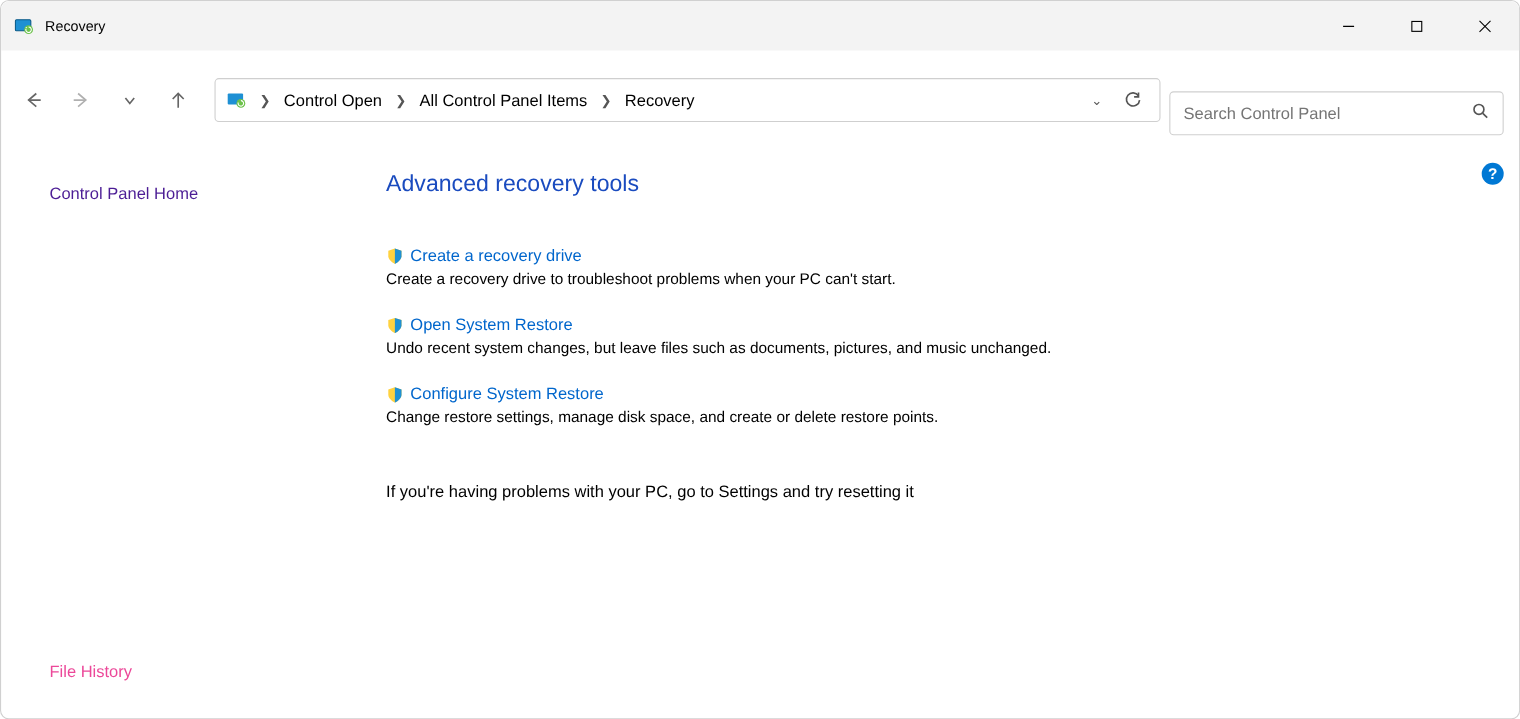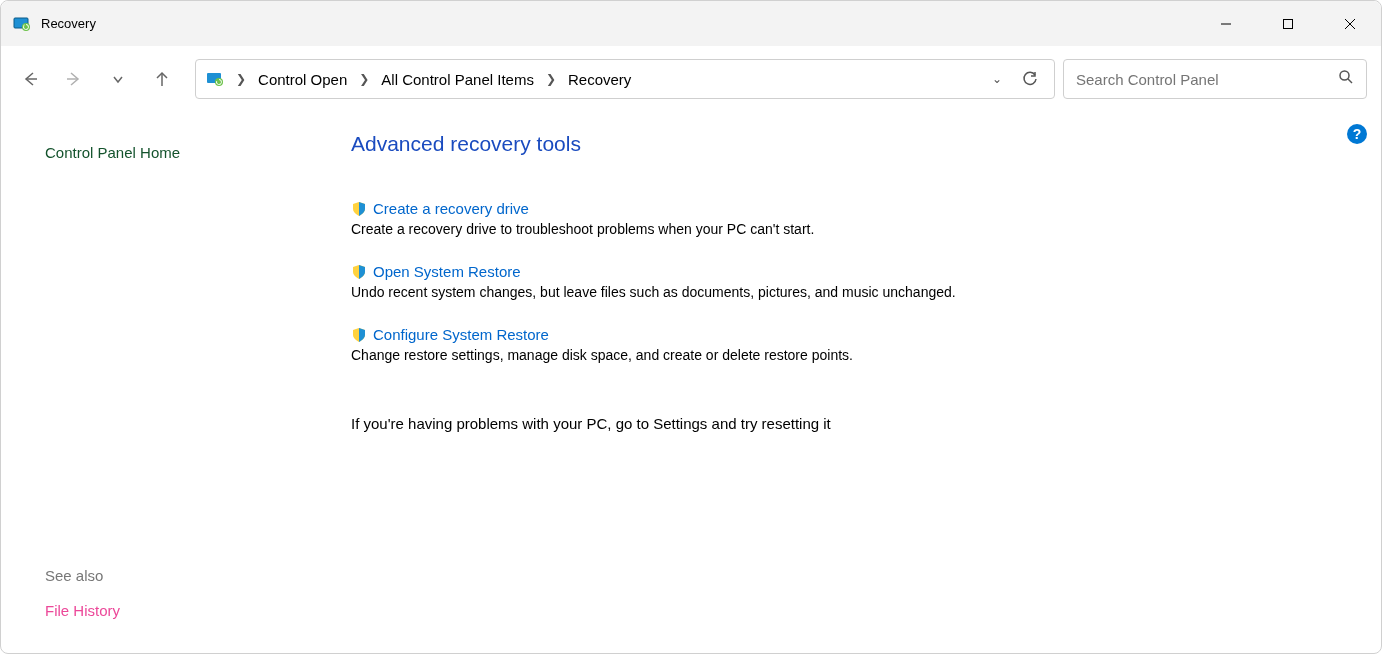--- a/index.html
+++ b/index.html
@@ -22,28 +22,28 @@
   .navbtn.disabled svg { stroke: #b0b0b0; }
 
   .addressbar { flex: 1; height: 40px; border: 1px solid #cfcfcf; border-radius: 4px; display: flex; align-items: center; padding: 0 10px; gap: 8px; }
   .addressbar .bc-icon { width: 18px; height: 18px; }
   .breadcrumbs { display: flex; align-items: center; gap: 4px; font-size: 15px; color: #000; }
   .breadcrumbs .sep { color: #555; padding: 0 4px; font-size: 12px; }
   .crumb { padding: 2px 4px; cursor: default; }
   .addressbar .flex { flex: 1; }
   .addr-chevron { color: #555; font-size: 12px; padding: 0 6px; }
 
-  .searchbox { width: 304px; height: 40px; border: 1px solid #cfcfcf; border-radius: 4px; display: flex; align-items: center; padding: 0 12px; }
+  .searchbox { width: 304px; height: 40px; border: 1px solid #cfcfcf; border-radius: 4px; display: flex; align-items: center; padding: 0 12px; margin-top: 24px; }
   .searchbox input { border: none; outline: none; flex: 1; font-size: 15px; background: transparent; }
   .searchbox .sicon { color: #555; }
 
   
   .body { flex: 1; display: flex; margin: 0 14px 14px 14px; position: relative; }
   .sidebar { width: 296px; padding: 32px 20px 20px 30px; display: flex; flex-direction: column; font-size: 15px; }
-  .sidebar .home { color: #14532d; }
+  .sidebar .home { color: #4c1d95; }
   .sidebar .flex { flex: 1; }
   .sidebar .seealso { color: #777; margin-bottom: 18px; font-size: 15px; }
   .sidebar .fh { color: #ec4899; }
 
   .main { flex: 1; padding: 20px 30px 20px 40px; position: relative; }
   .main h1 { font-size: 21px; color: #1a4bbf; font-weight: 400; margin-bottom: 44px; }
 
   .tool { margin-bottom: 26px; }
   .tool-link { display: flex; align-items: center; gap: 6px; margin-bottom: 4px; }
   .tool-link a { color: #0066cc; font-size: 15px; text-decoration: none; }
@@ -154,21 +154,20 @@
     </div>
   </div>
 
   <div class="body">
 
     <div class="helpbtn">?</div>
 
     <div class="sidebar">
       <a class="home">Control Panel Home</a>
       <span class="flex"></span>
-      <div class="seealso">See also</div>
       <a class="fh">File History</a>
     </div>
 
     <div class="main">
       <h1>Advanced recovery tools</h1>
 
       <div class="tool">
         <div class="tool-link">
           <span class="shield"><svg viewBox="0 0 16 16">
                 <path d="M8 1 L14 3 V8 C14 12 8 15 8 15 C8 15 2 12 2 8 V3 Z" fill="#ffd23f"></path>

